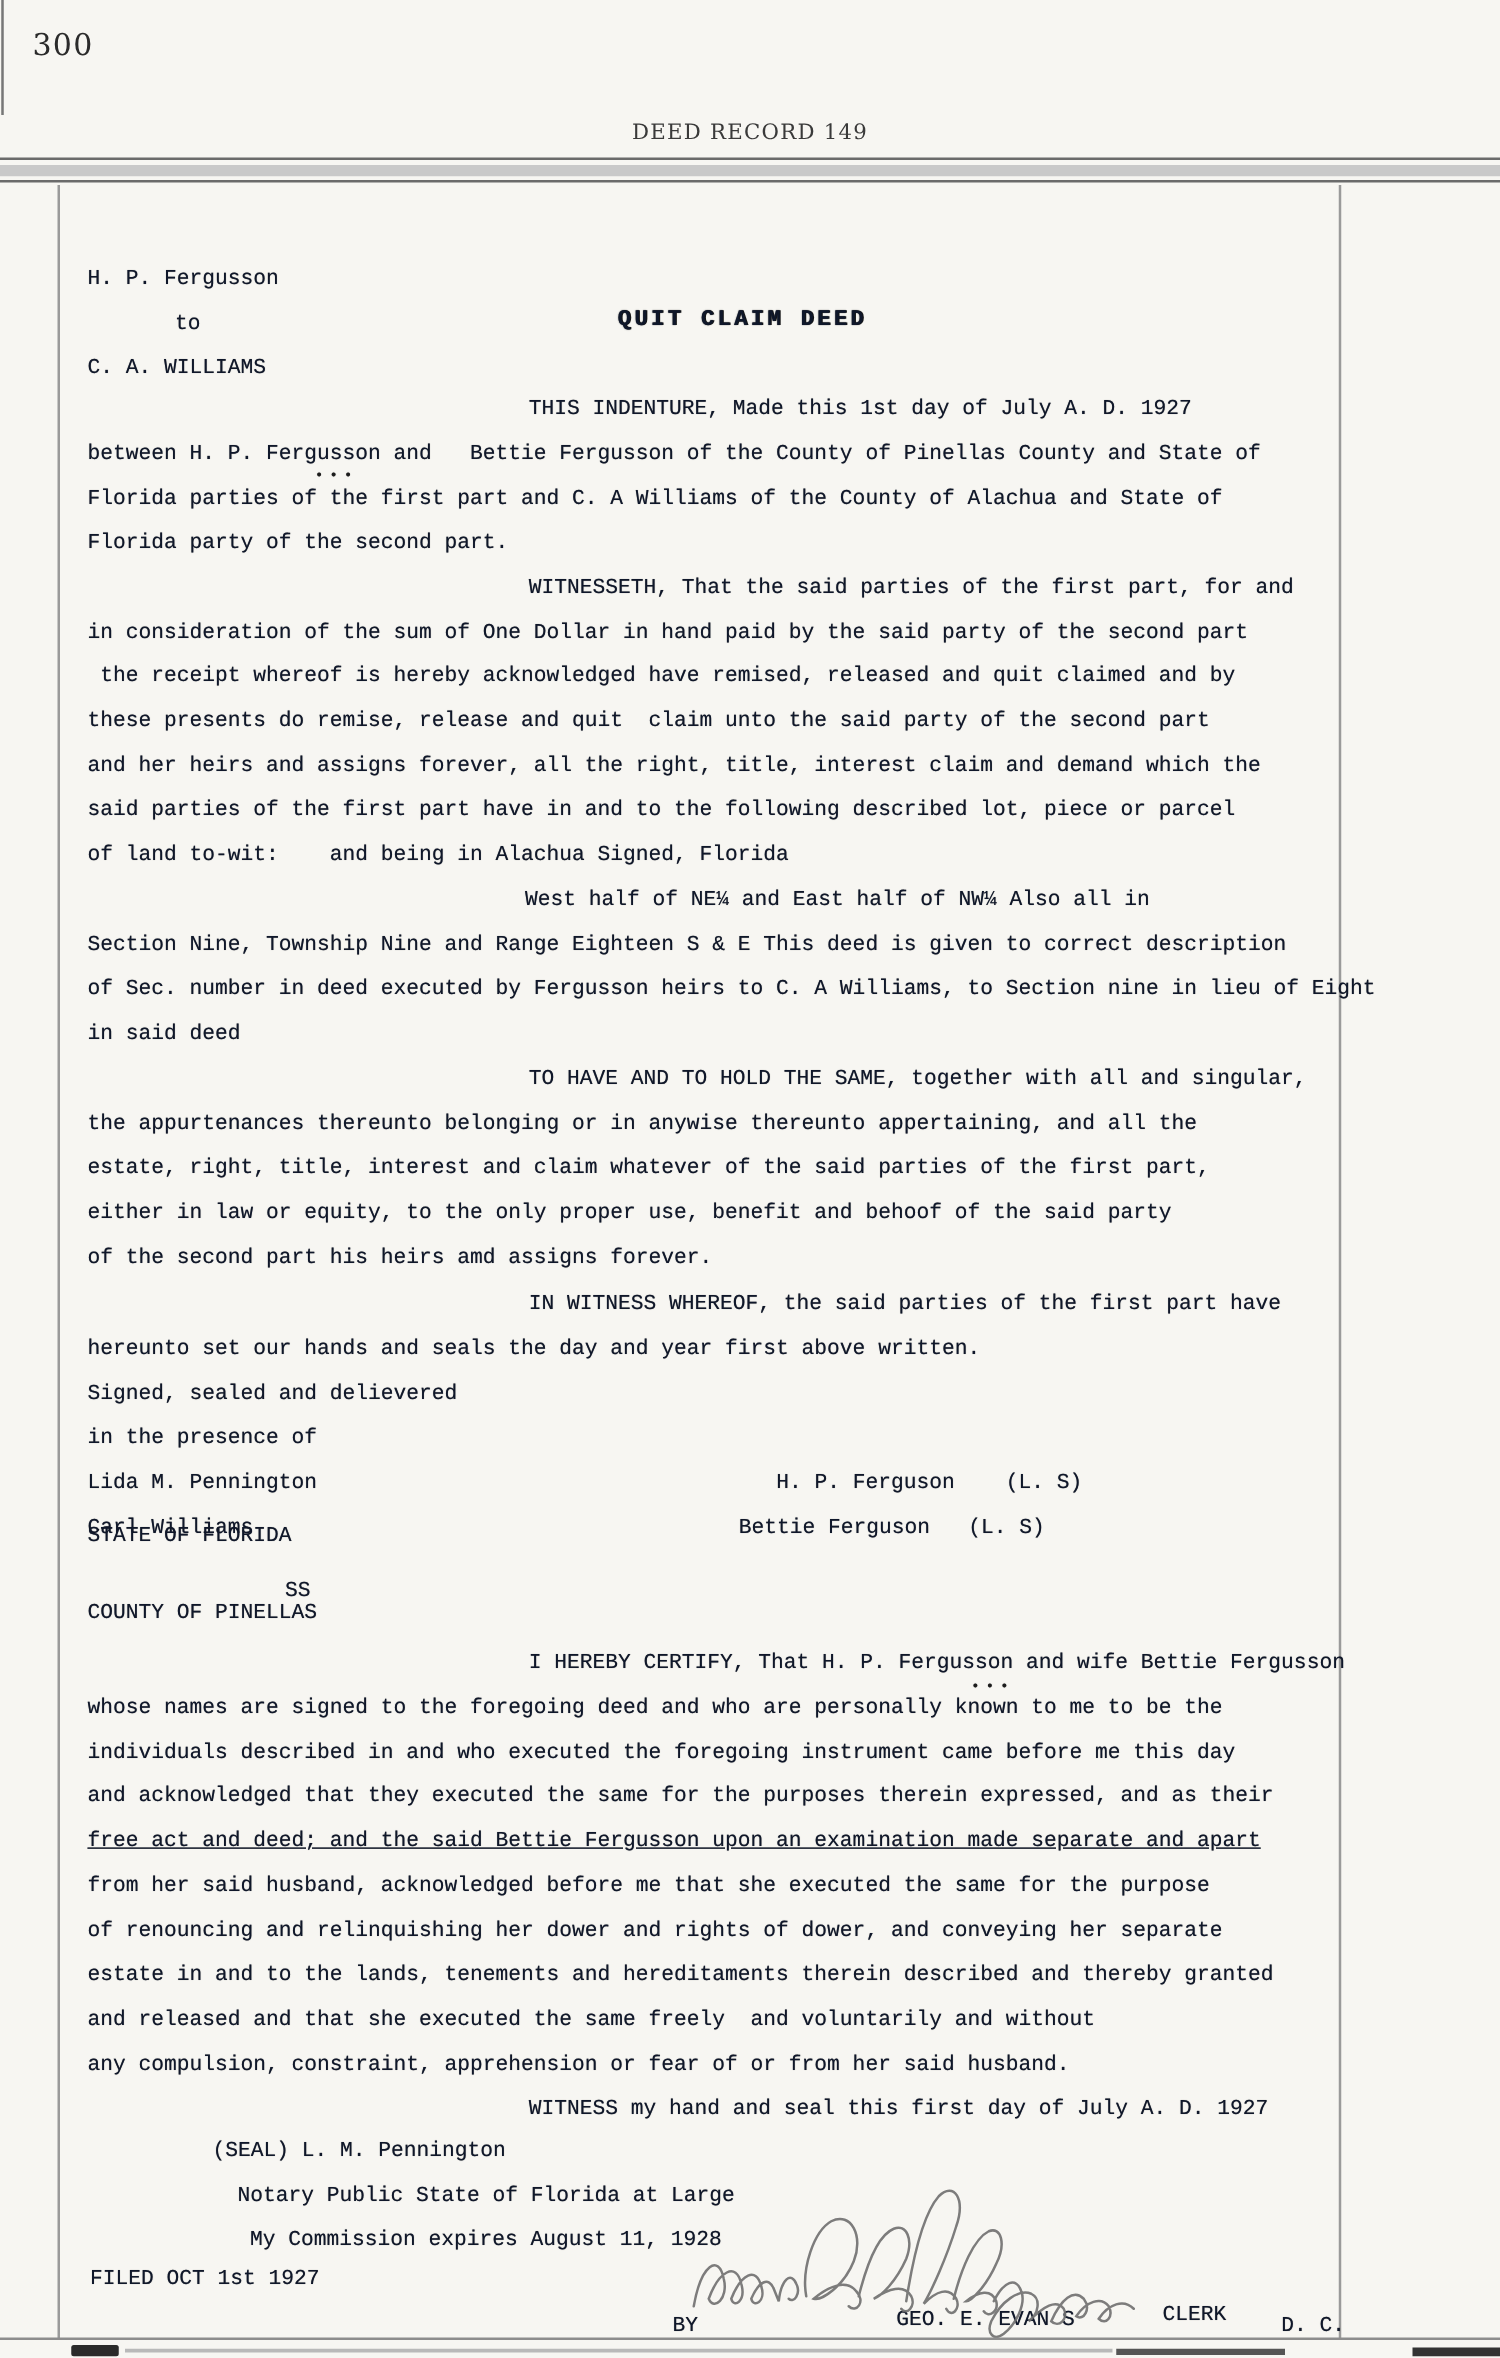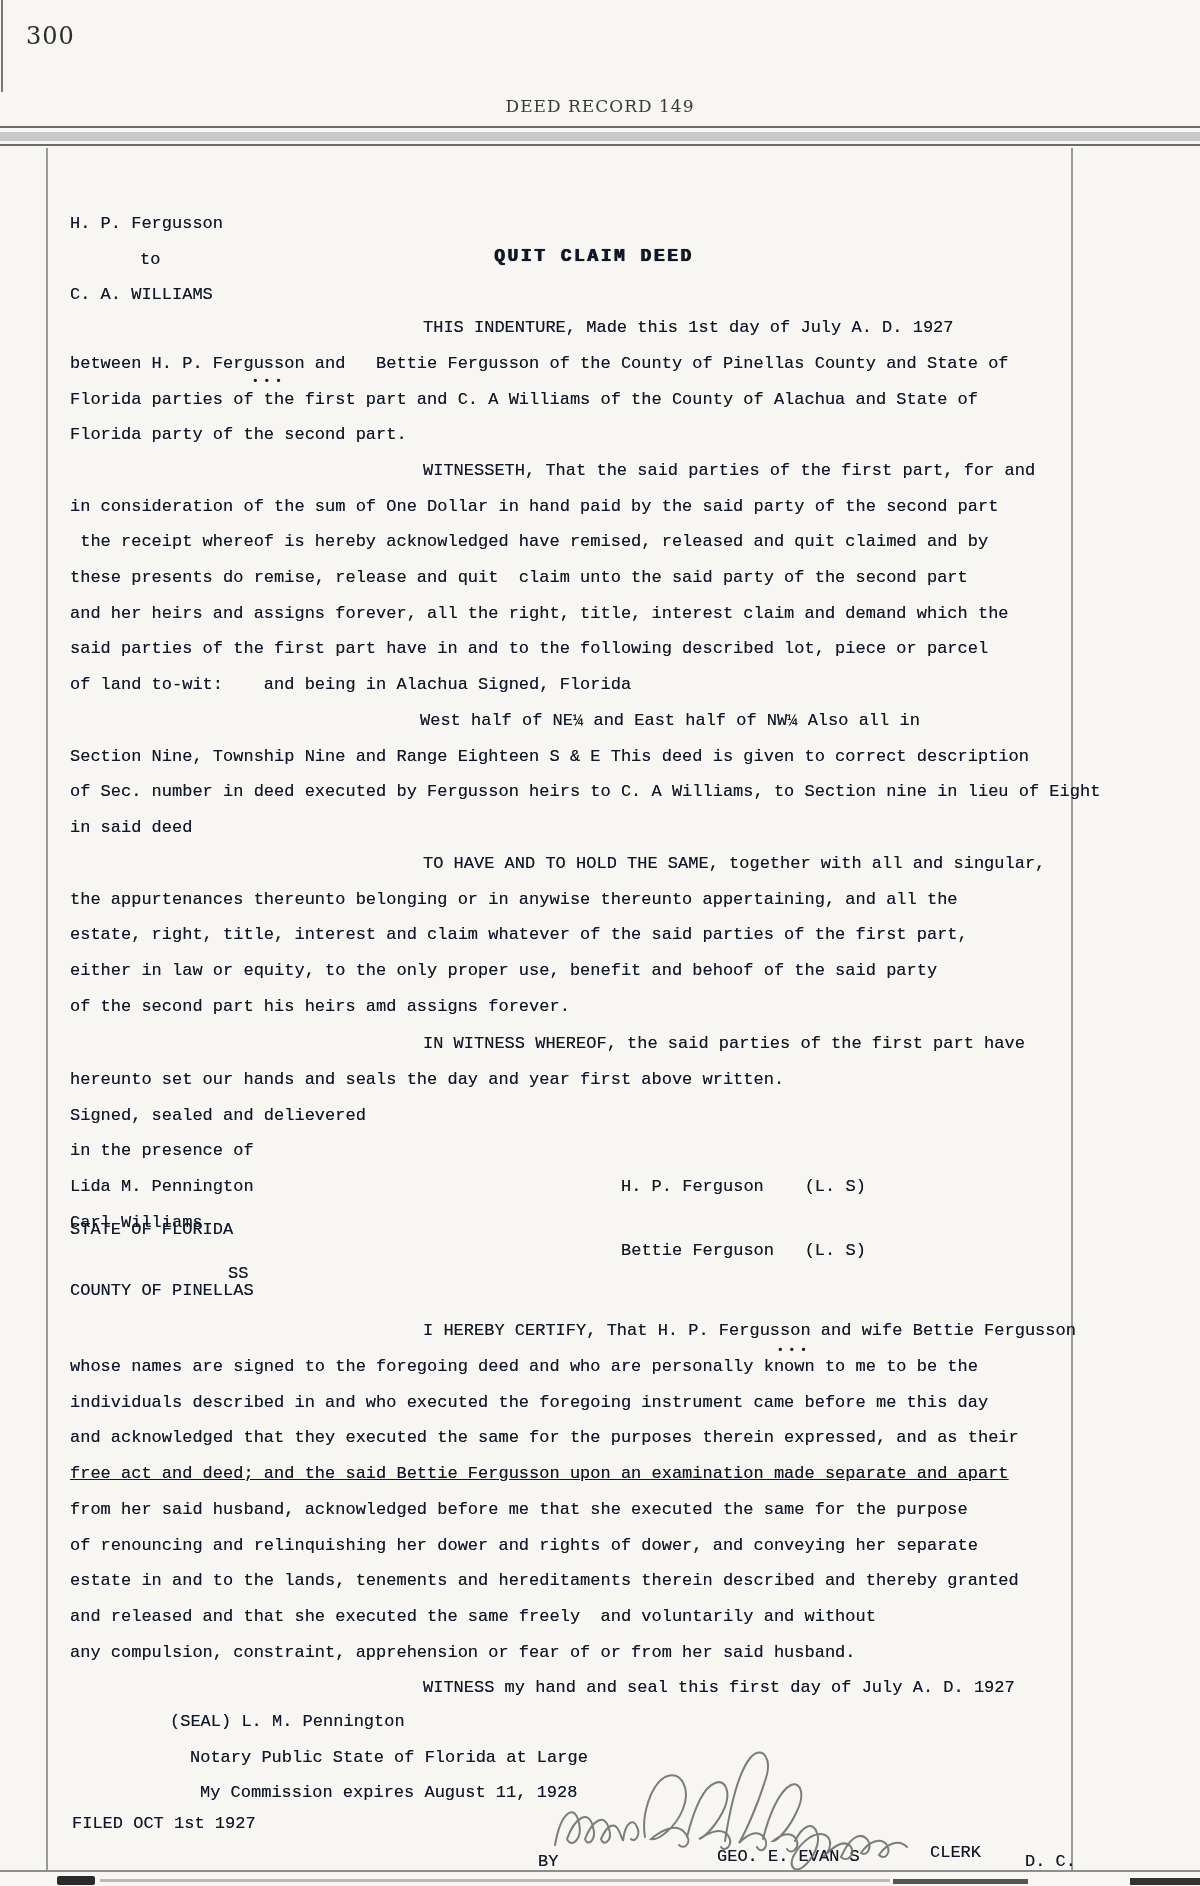--- a/index.html
+++ b/index.html
@@ -67,21 +67,21 @@
 <div class="t" style="left:70px;top:961px;">either in law or equity, to the only proper use, benefit and behoof of the said party</div>
 <div class="t" style="left:70px;top:997px;">of the second part his heirs amd assigns forever.</div>
 <div class="t" style="left:423px;top:1034px;">IN WITNESS WHEREOF, the said parties of the first part have</div>
 <div class="t" style="left:70px;top:1070px;">hereunto set our hands and seals the day and year first above written.</div>
 <div class="t" style="left:70px;top:1106px;">Signed, sealed and delievered</div>
 <div class="t" style="left:70px;top:1141px;">in the presence of</div>
 
 <div class="t" style="left:70px;top:1177px;">Lida M. Pennington</div>
 <div class="t" style="left:621px;top:1177px;">H. P. Ferguson    (L. S)</div>
 <div class="t" style="left:70px;top:1213px;">Carl Williams</div>
-<div class="t" style="left:621px;top:1213px;margin-top:28px;">Bettie Ferguson   (L. S)</div>
+<div class="t" style="left:591px;top:1213px;">Bettie Ferguson   (L. S)</div>
 
 <div class="t" style="left:70px;top:1200px;margin-top:20px;">STATE OF FLORIDA</div>
 <div class="t" style="left:228px;top:1264px;">SS</div>
 <div class="t" style="left:70px;top:1281px;">COUNTY OF PINELLAS</div>
 
 <div class="t" style="left:423px;top:1321px;">I HEREBY CERTIFY, That H. P. Fergusson and wife Bettie Fergusson</div>
 <div class="t dots" style="left:777px;top:1340px;">•••</div>
 <div class="t" style="left:70px;top:1357px;font-family:Liberation Mono, monospace;">whose names are signed to the foregoing deed and who are personally known to me to be the</div>
 <div class="t" style="left:70px;top:1393px;">individuals described in and who executed the foregoing instrument came before me this day</div>
 <div class="t" style="left:70px;top:1428px;">and acknowledged that they executed the same for the purposes therein expressed, and as their</div>

